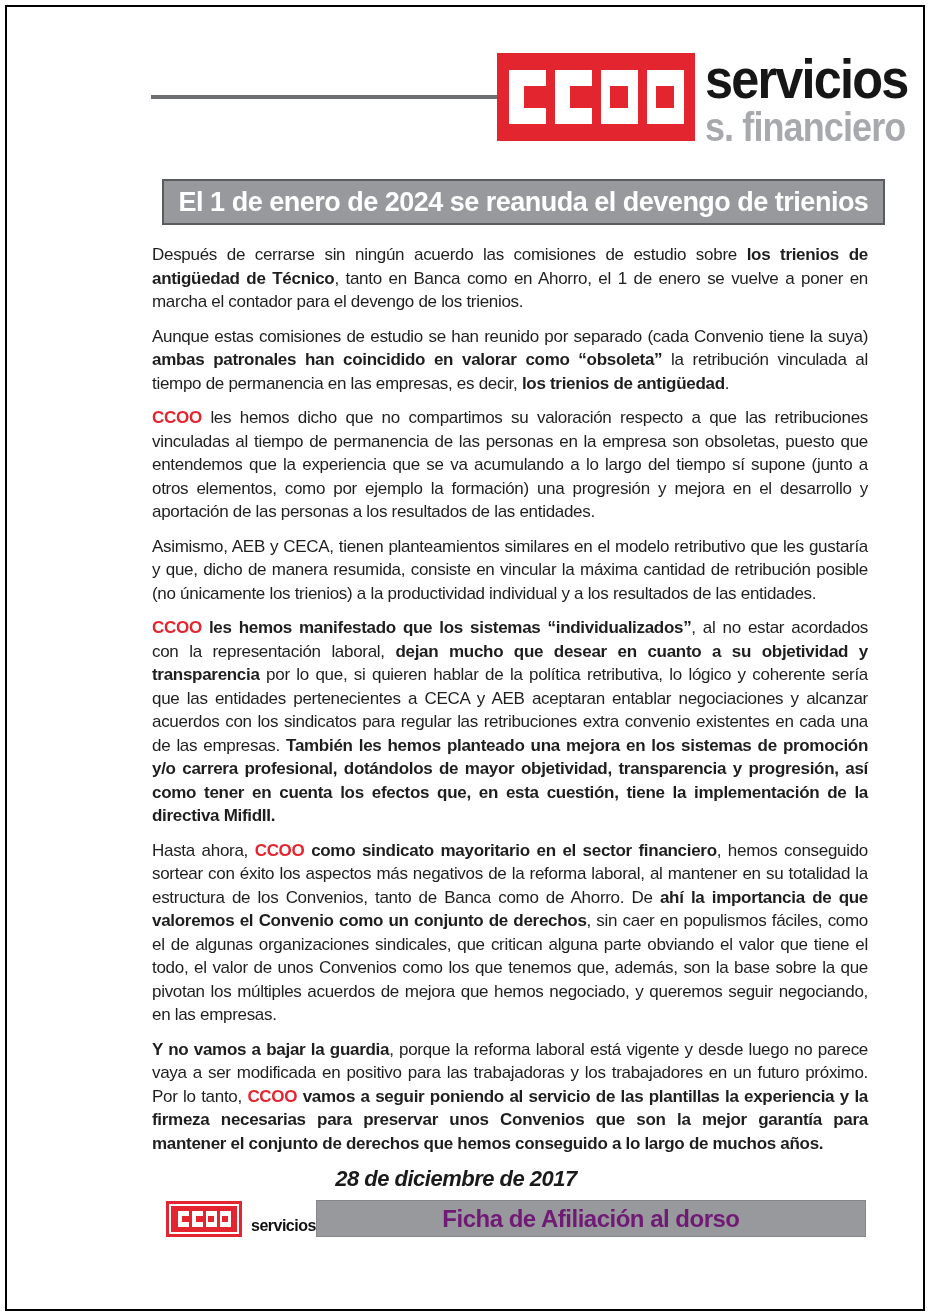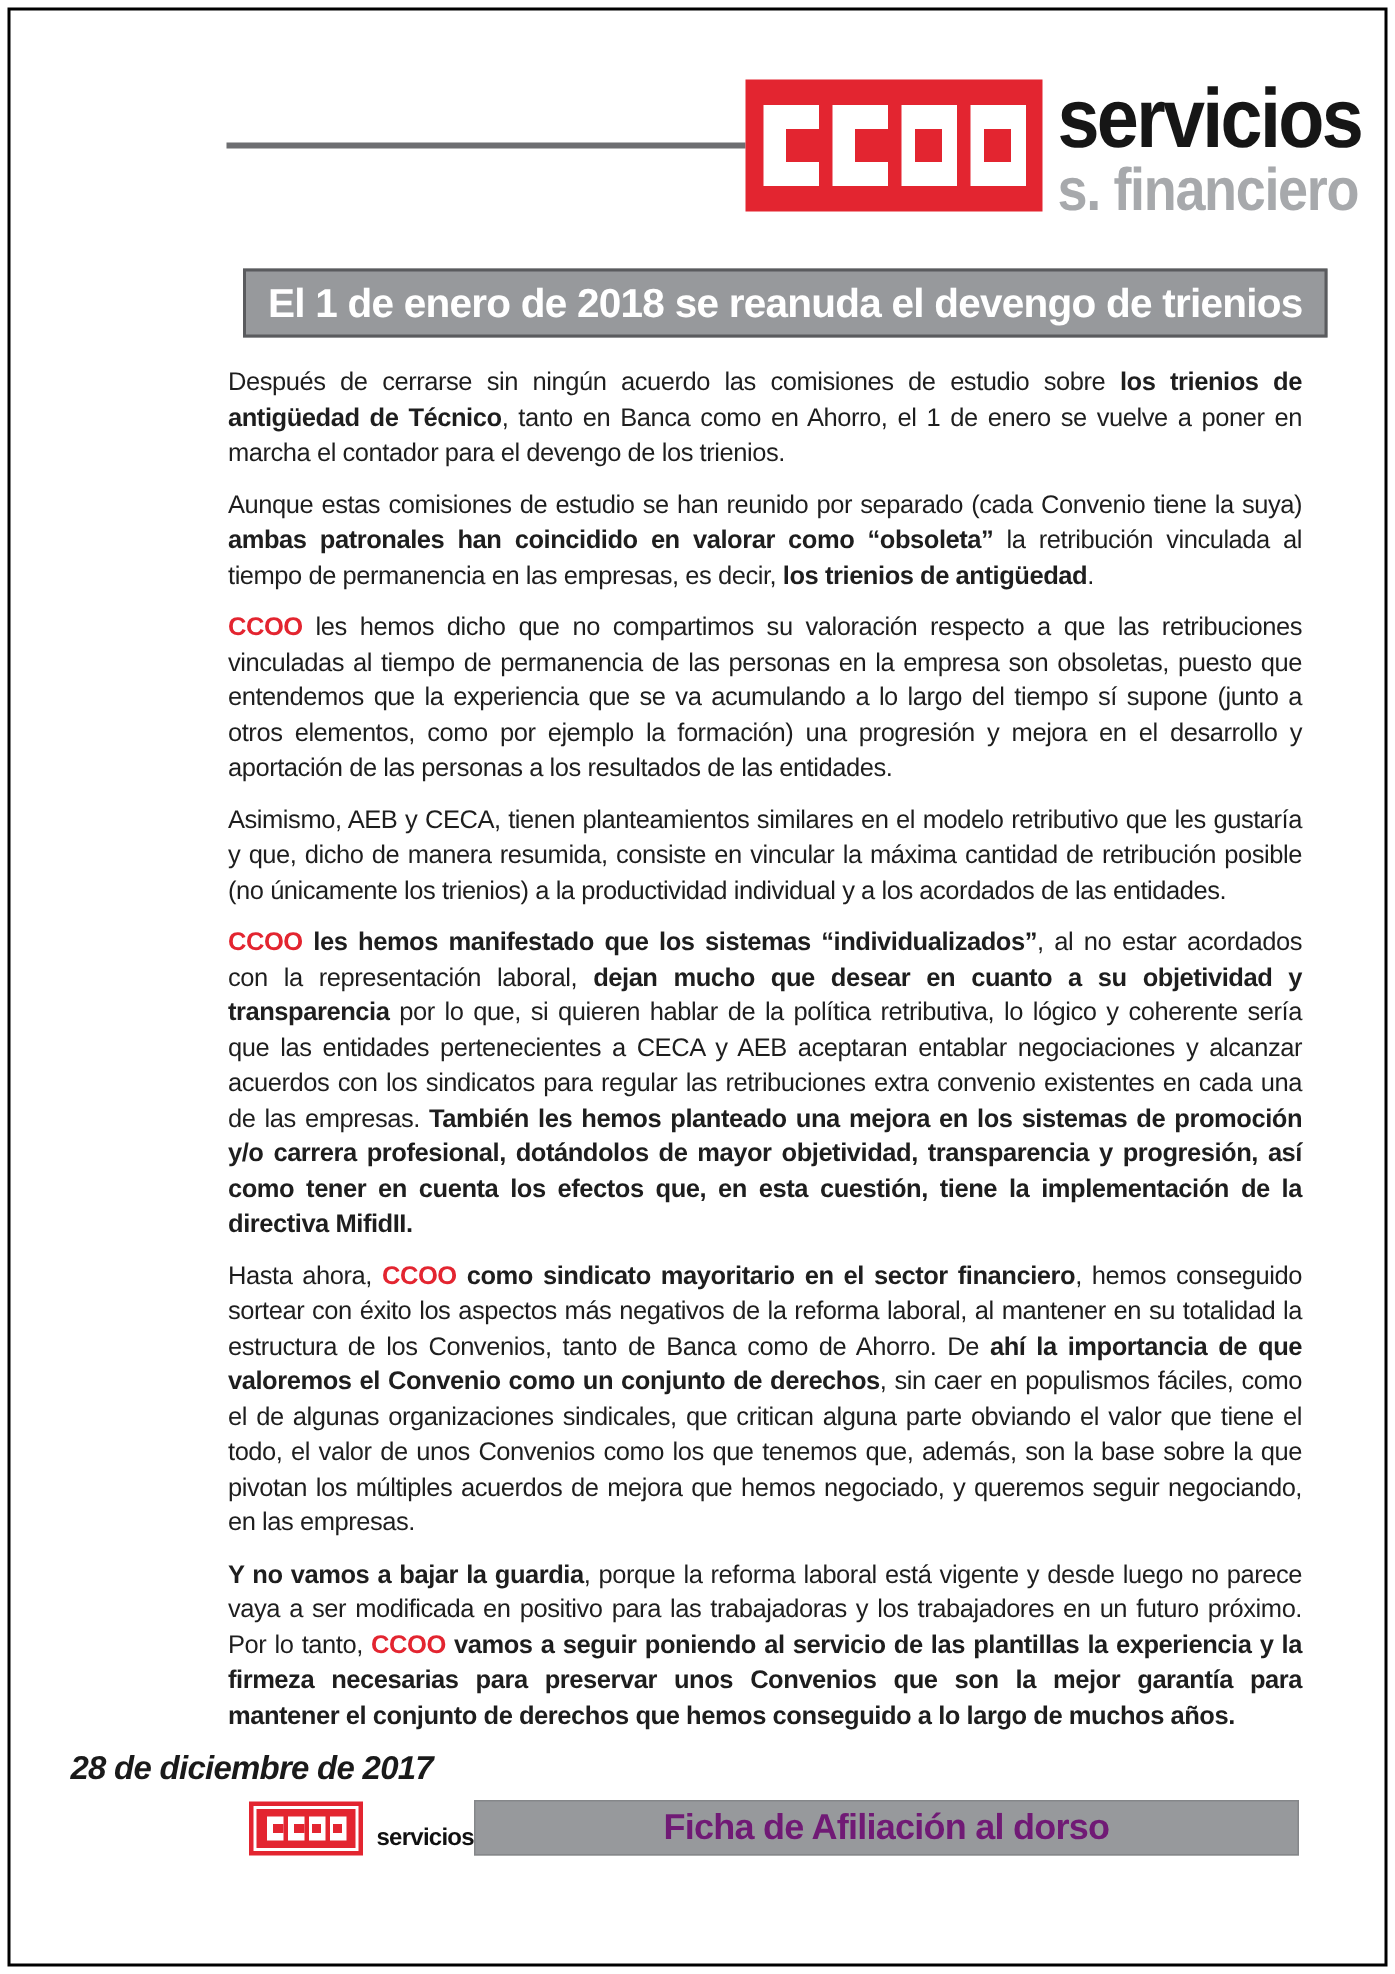--- a/index.html
+++ b/index.html
@@ -76,21 +76,21 @@
     text-align:justify;
     letter-spacing:-.3px;
   }
   .body-copy p{margin:0 0 11px 0;}
   .run-n{font-weight:normal;}
   .run-b{font-weight:bold;}
   .run-rb{font-weight:bold;color:var(--red);margin-top:37px;}
   
   .date-line{
     margin:2px 58px 0 0;
-    text-align:left;
+    text-align:center;
     font-size:22px;font-weight:bold;font-style:italic;
     color:#1a1a1a;letter-spacing:-.5px;
   }
   
   .footer{
     margin:8px 57px 0 119px;
     display:flex;align-items:flex-end;
   }
   .footer-logo{display:flex;align-items:flex-end;gap:9px;}
   .logo-box.small{
@@ -132,27 +132,27 @@
             <span class="cl o"></span>
           </div>
       </div>
       <div class="logo-text">
         <div class="logo-brand">servicios</div>
         <div class="logo-sub">s. financiero</div>
       </div>
     </div>
   </div>
 
-  <div class="title-banner">El 1 de enero de 2018 se reanuda el devengo de trienios</div>
+  <div class="title-banner">El 1 de enero de 2024 se reanuda el devengo de trienios</div>
 
   <div class="body-copy">
       <p><span class="run-n">Después de cerrarse sin ningún acuerdo las comisiones de estudio sobre </span><span class="run-b">los trienios de antigüedad de Técnico</span><span class="run-n">, tanto en Banca como en Ahorro, el 1 de enero se vuelve a poner en marcha el contador para el devengo de los trienios.</span></p>
       <p><span class="run-n">Aunque estas comisiones de estudio se han reunido por separado (cada Convenio tiene la suya) </span><span class="run-b">ambas patronales han coincidido en valorar como “obsoleta”</span><span class="run-n"> la retribución vinculada al tiempo de permanencia en las empresas, es decir, </span><span class="run-b">los trienios de antigüedad</span><span class="run-n">.</span></p>
       <p><span class="run-rb">CCOO</span><span class="run-n"> les hemos dicho que no compartimos su valoración respecto a que las retribuciones vinculadas al tiempo de permanencia de las personas en la empresa son obsoletas, puesto que entendemos que la experiencia que se va acumulando a lo largo del tiempo sí supone (junto a otros elementos, como por ejemplo la formación) una progresión y mejora en el desarrollo y aportación de las personas a los resultados de las entidades.</span></p>
-      <p><span class="run-n">Asimismo, AEB y CECA, tienen planteamientos similares en el modelo retributivo que les gustaría y que, dicho de manera resumida, consiste en vincular la máxima cantidad de retribución posible (no únicamente los trienios) a la productividad individual y a los acordados de las entidades.</span></p>
+      <p><span class="run-n">Asimismo, AEB y CECA, tienen planteamientos similares en el modelo retributivo que les gustaría y que, dicho de manera resumida, consiste en vincular la máxima cantidad de retribución posible (no únicamente los trienios) a la productividad individual y a los resultados de las entidades.</span></p>
       <p><span class="run-rb">CCOO</span><span class="run-b"> les hemos manifestado que los sistemas “individualizados”</span><span class="run-n">, al no estar acordados con la representación laboral, </span><span class="run-b">dejan mucho que desear en cuanto a su objetividad y transparencia</span><span class="run-n"> por lo que, si quieren hablar de la política retributiva, lo lógico y coherente sería que las entidades pertenecientes a CECA y AEB aceptaran entablar negociaciones y alcanzar acuerdos con los sindicatos para regular las retribuciones extra convenio existentes en cada una de las empresas. </span><span class="run-b">También les hemos planteado una mejora en los sistemas de promoción y/o carrera profesional, dotándolos de mayor objetividad, transparencia y progresión, así como tener en cuenta los efectos que, en esta cuestión, tiene la implementación de la directiva MifidII.</span></p>
       <p><span class="run-n">Hasta ahora, </span><span class="run-rb">CCOO</span><span class="run-b"> como sindicato mayoritario en el sector financiero</span><span class="run-n">, hemos conseguido sortear con éxito los aspectos más negativos de la reforma laboral, al mantener en su totalidad la estructura de los Convenios, tanto de Banca como de Ahorro. De </span><span class="run-b">ahí la importancia de que valoremos el Convenio como un conjunto de derechos</span><span class="run-n">, sin caer en populismos fáciles, como el de algunas organizaciones sindicales, que critican alguna parte obviando el valor que tiene el todo, el valor de unos Convenios como los que tenemos que, además, son la base sobre la que pivotan los múltiples acuerdos de mejora que hemos negociado, y queremos seguir negociando, en las empresas.</span></p>
       <p><span class="run-b">Y no vamos a bajar la guardia</span><span class="run-n">, porque la reforma laboral está vigente y desde luego no parece vaya a ser modificada en positivo para las trabajadoras y los trabajadores en un futuro próximo. Por lo tanto, </span><span class="run-rb">CCOO</span><span class="run-b"> vamos a seguir poniendo al servicio de las plantillas la experiencia y la firmeza necesarias para preservar unos Convenios que son la mejor garantía para mantener el conjunto de derechos que hemos conseguido a lo largo de muchos años.</span></p>
     </div>
 
   <div class="date-line">28 de diciembre de 2017</div>
 
   <div class="footer">
     <div class="footer-logo">
       <div class="logo-box small">

